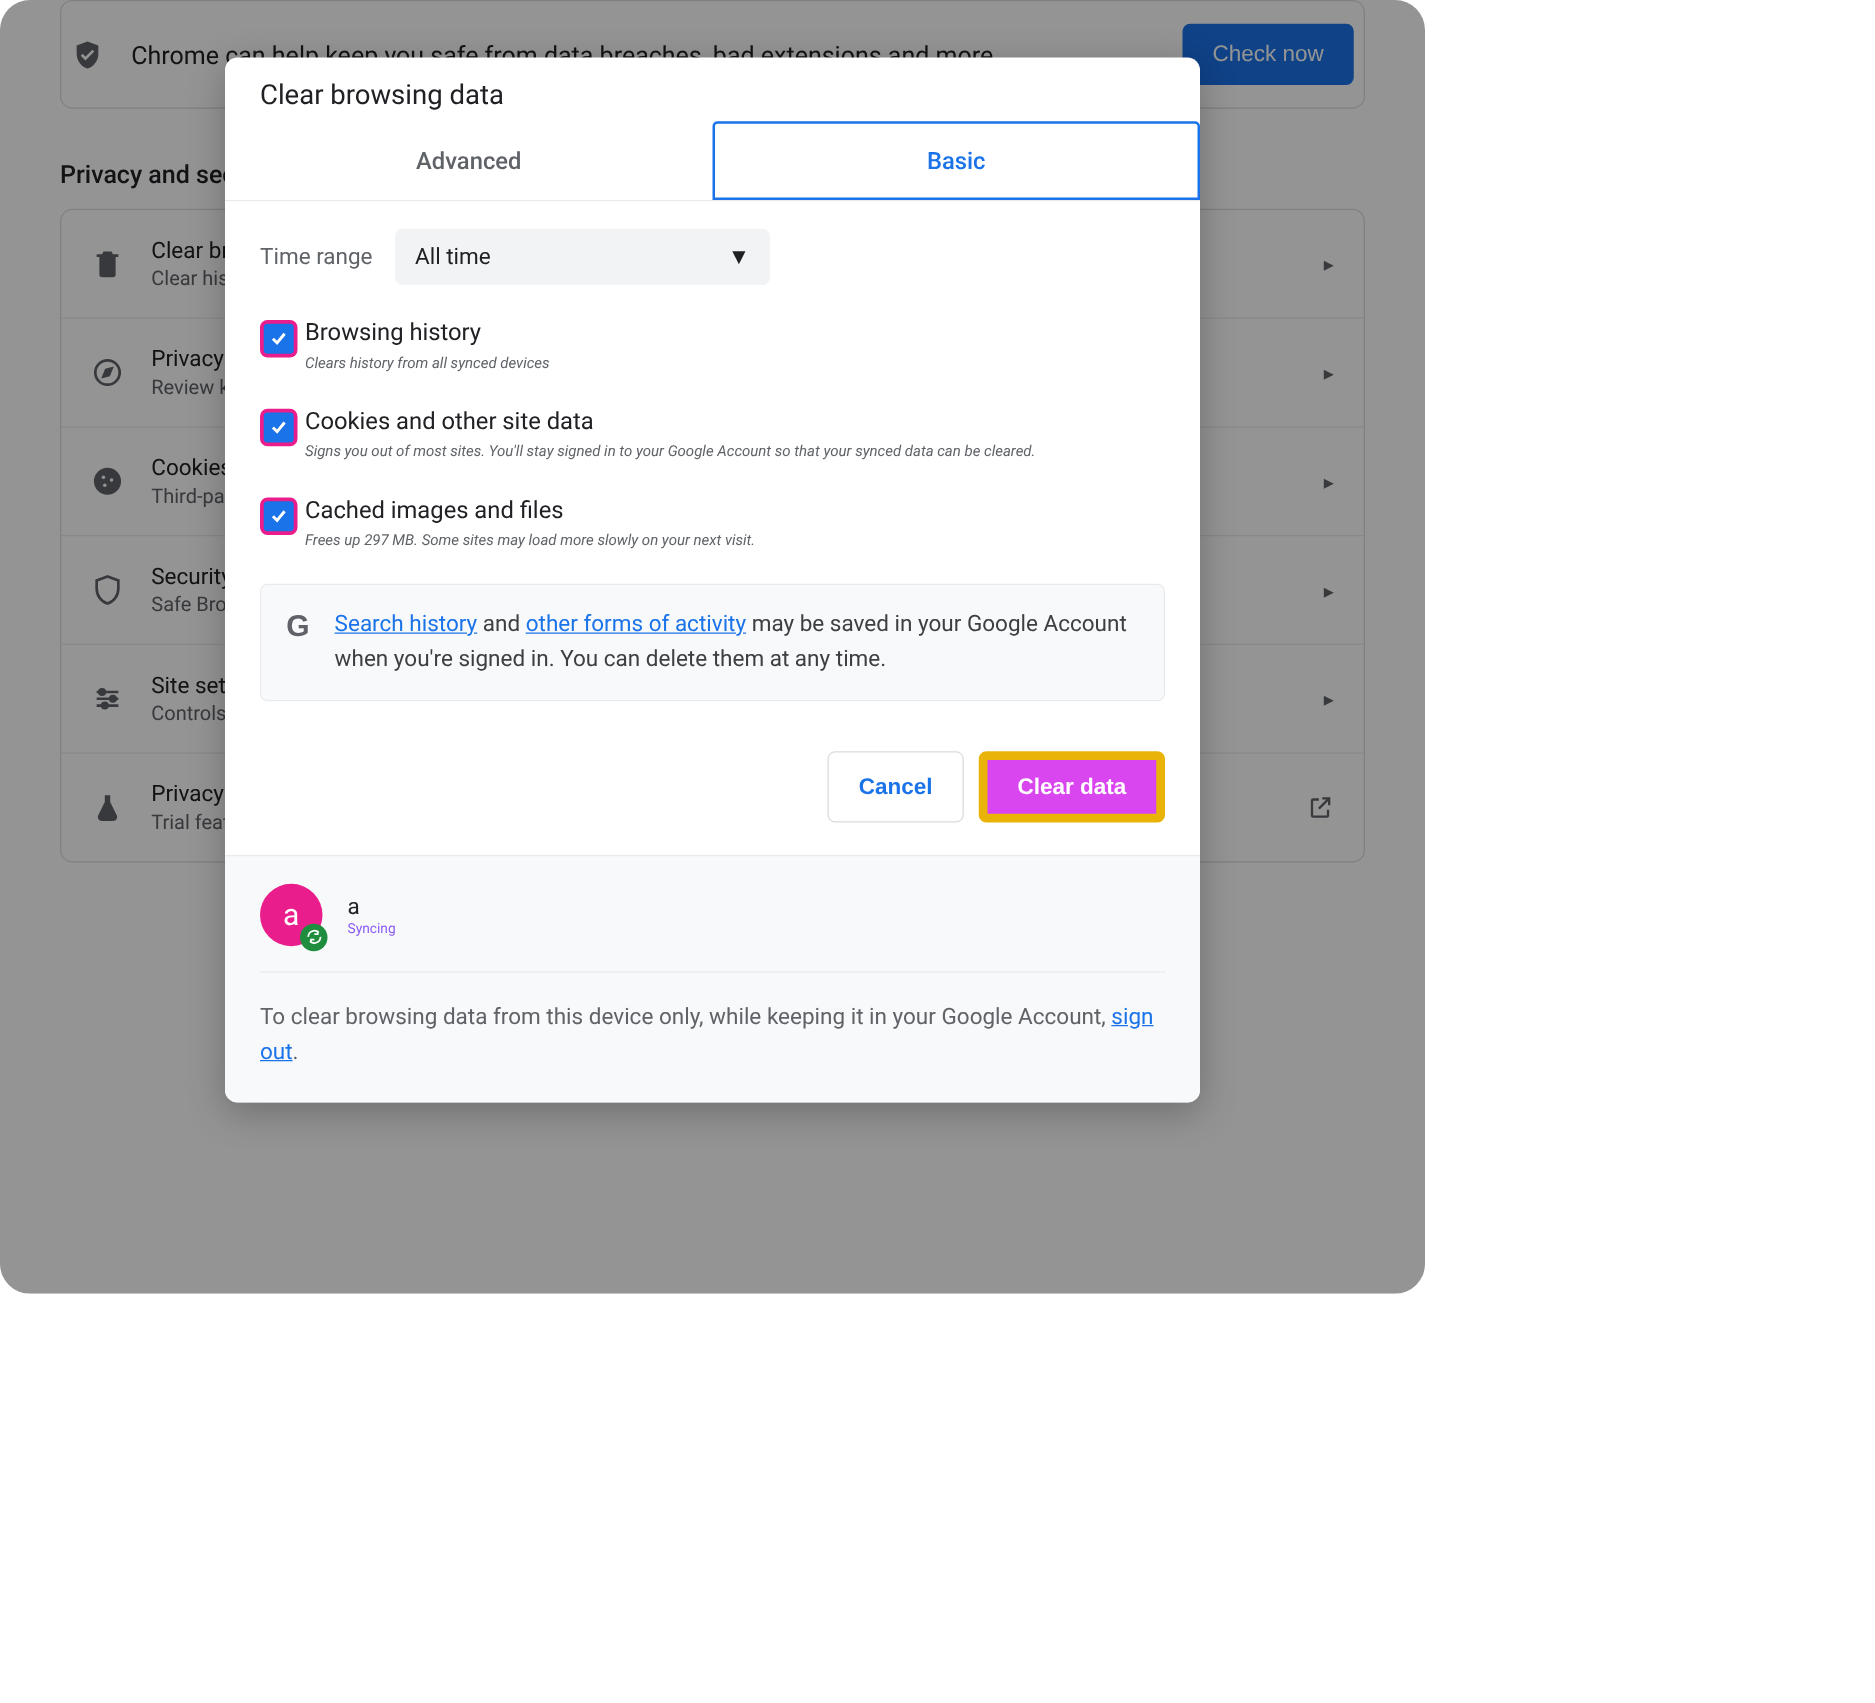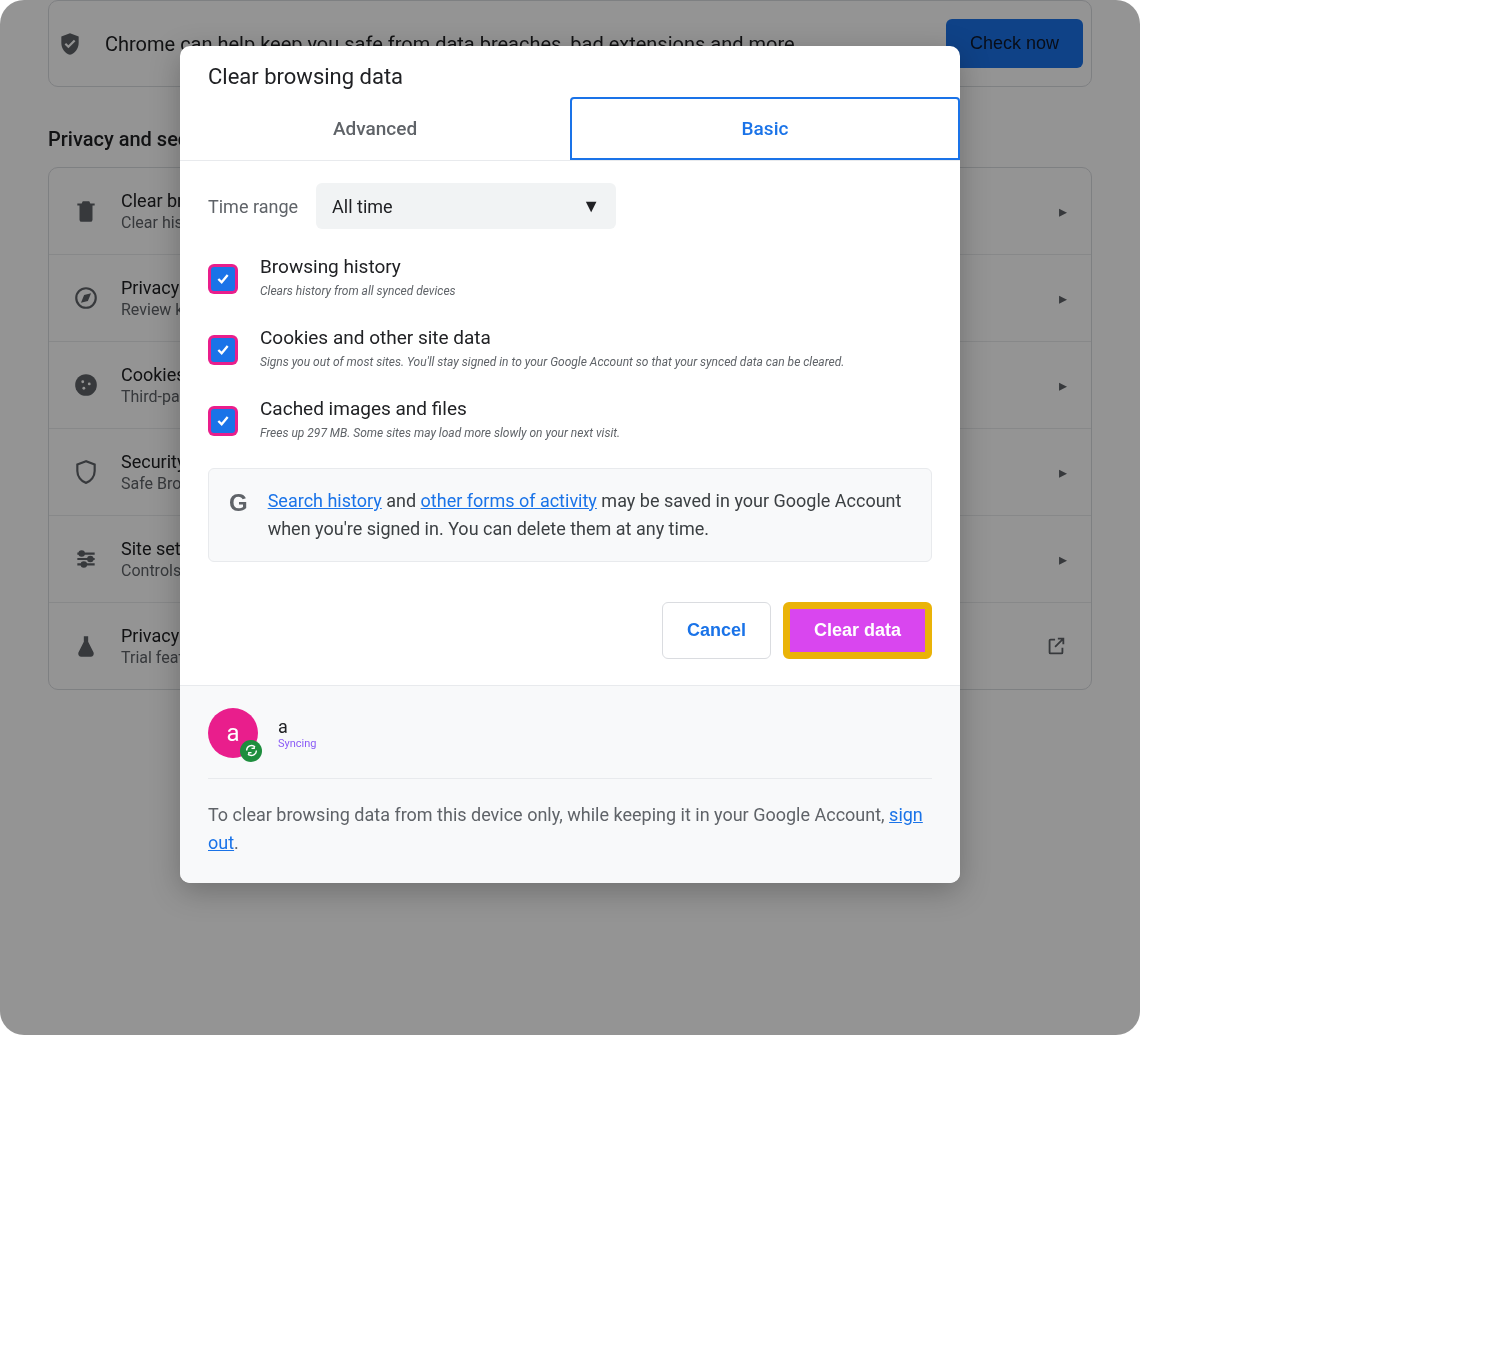--- a/index.html
+++ b/index.html
@@ -31,21 +31,21 @@
     border: 1px solid #dadce0;
     border-radius: 10px;
     padding: 18px 8px;
     display: flex;
     align-items: center;
     gap: 22px;
   }
   .banner-text { flex: 1; font-size: 20px; color: #202124; }
   .check-now {
     background: #1a73e8;
-    color: #0f172a;
+    color: #ffffff;
     border: 0;
     border-radius: 6px;
     padding: 14px 24px;
     font-size: 18px;
     font-weight: 500;
   }
   .section-title {
     margin: 40px 28px 16px 28px;
     font-size: 20px;
     color: #202124;
@@ -116,31 +116,30 @@
     gap: 18px;
     margin-bottom: 26px;
   }
   .time-label { font-size: 18px; color: #5f6368; }
   .time-select {
     flex: 0 0 300px;
     background: #f1f3f4;
     border-radius: 6px;
     padding: 12px 16px;
     display: flex;
-    align-items: center;
     justify-content: space-between;
     font-size: 18px;
     color: #202124;
     cursor: pointer;
   }
   .option-row {
     display: flex;
-    gap: 22px;
+    gap: 6px;
     margin-bottom: 26px;
-    align-items: center;
+    align-items: flex-start;
   }
   .checkbox-wrap {
     width: 30px; height: 30px;
     border-radius: 6px;
     background: #e91e8c;
     display: flex;
     align-items: center;
     justify-content: center;
     flex-shrink: 0;
     margin-top: 2px;

